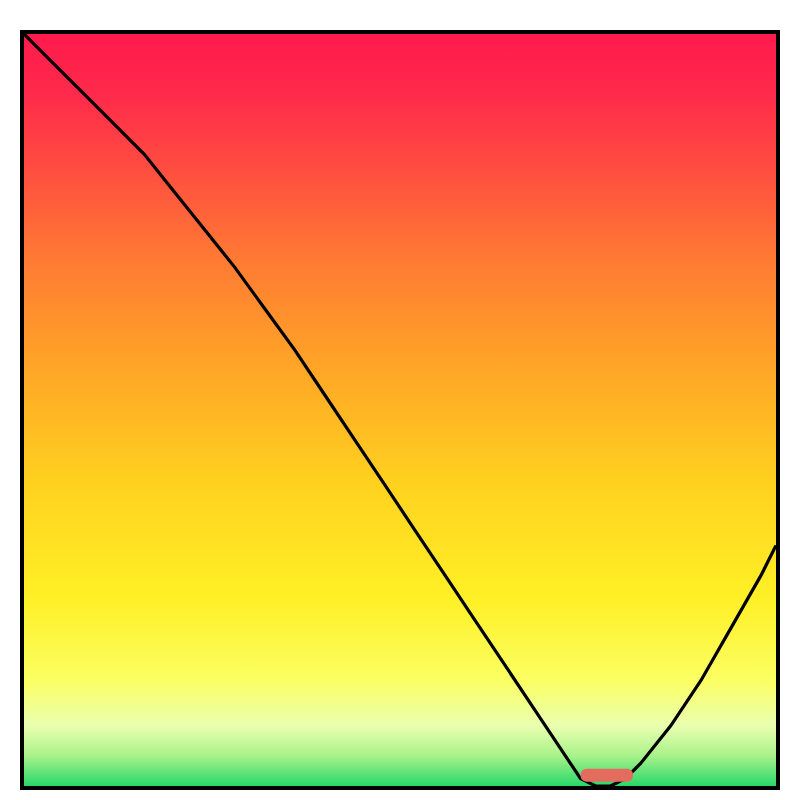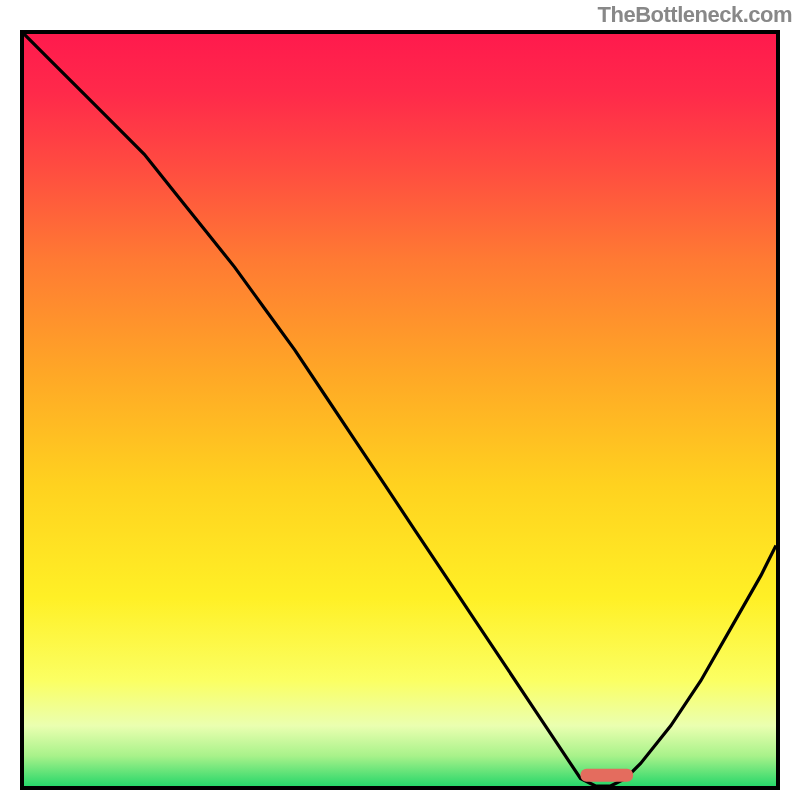--- a/index.html
+++ b/index.html
@@ -32,21 +32,20 @@
     height: 760px;
     border: 4px solid #000;
     box-sizing: border-box;
     overflow: hidden;
   }
 </style>
 </head>
 <body>
 <div class="wrapper">
 
-  <div class="watermark">TheBottleneck.com</div>
 
   <div class="plot">
     <svg width="752" height="752" viewBox="0 0 752 752">
 
       <defs>
         <linearGradient id="bg-grad" x1="0" y1="0" x2="0" y2="1">
           <stop offset="0" stop-color="#ff1a4d"></stop>
           <stop offset="0.08" stop-color="#ff2a4a"></stop>
           <stop offset="0.18" stop-color="#ff4d40"></stop>
           <stop offset="0.30" stop-color="#ff7a33"></stop>

